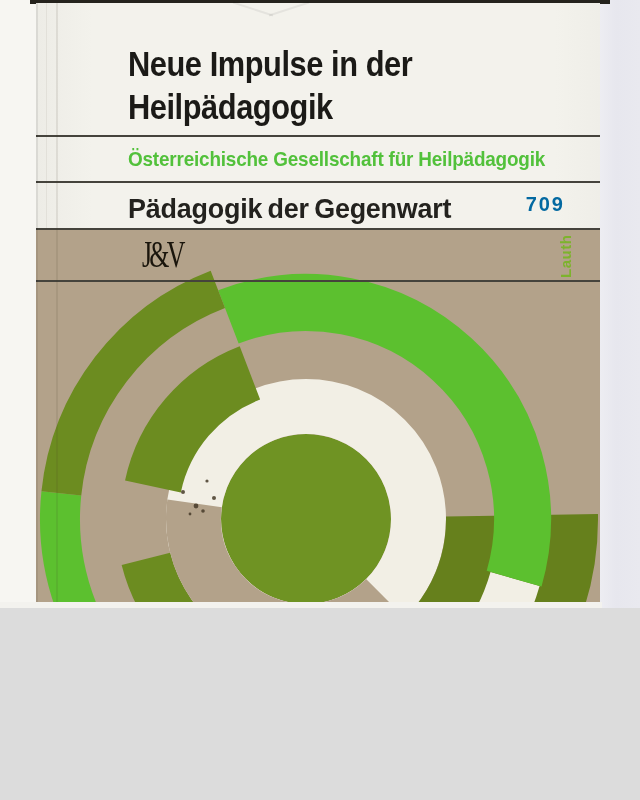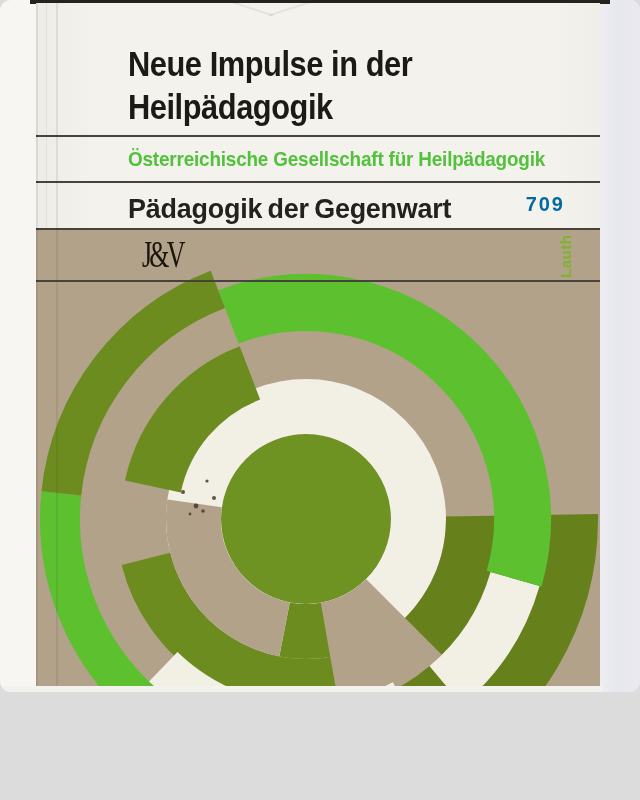--- a/index.html
+++ b/index.html
@@ -1,20 +1,19 @@
 <!DOCTYPE html>
 <html><head>
 <meta charset="utf-8">
 <style>
   html,body{margin:0;padding:0;background:#dcdcdc;}
   .scene{
-    position:relative;width:640px;height:692px;overflow:hidden;
+    position:relative;width:640px;height:608px;overflow:hidden;
     background:#f7f6f2;
     font-family:"Liberation Sans", sans-serif;
-    border-radius:11px;
   }
   .right-strip{position:absolute;top:0;right:0;width:40px;height:800px;
     background:linear-gradient(90deg,#ededf2 0%,#e7e7ee 40%,#e9e9ef 100%);}
   .bottom-strip{position:absolute;left:0;bottom:0;width:602px;height:6px;background:#f3f2ee;}
   .top-edge{position:absolute;left:30px;top:0;width:580px;height:4px;background:#25231d;}
   .cover-header{position:absolute;left:36px;top:3px;width:564px;height:226px;
     background:linear-gradient(90deg,#edece6 0%,#f3f2ec 10%,#f3f2ec 92%,#efeee8 100%);}
   .rule{position:absolute;left:36px;width:564px;height:2px;background:#45433c;}
   .rule1{top:135px}.rule2{top:181px}.rule3{top:228px}.rule4{top:280px}
   .title{

